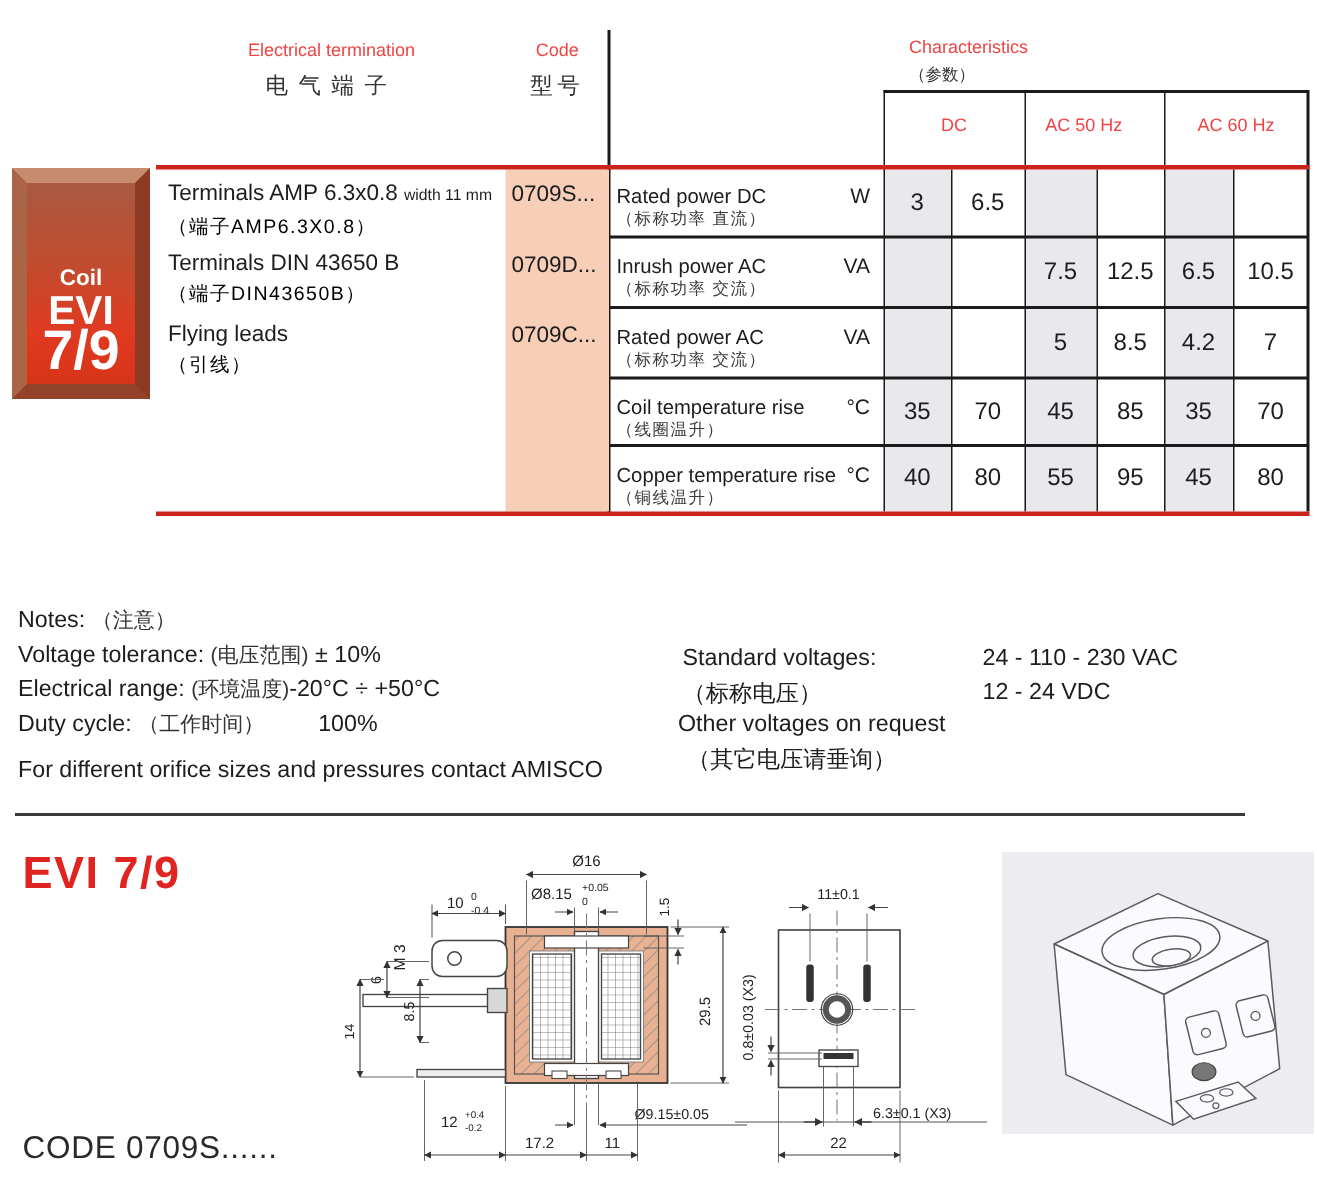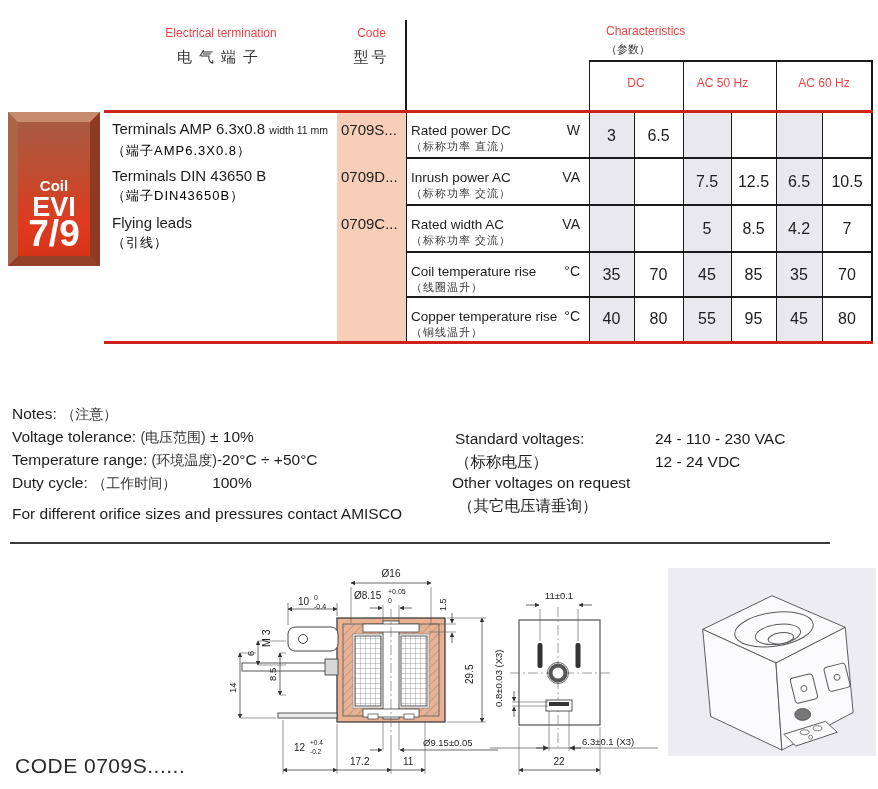--- a/index.html
+++ b/index.html
@@ -114,21 +114,21 @@
 
   <div class="abs rowlab" style="top:122px;">
     <div class="en">Rated power DC</div>
       <div class="zh">（标称功率 直流）</div>
   </div>
   <div class="abs rowlab" style="top:169px;">
     <div class="en">Inrush power AC</div>
       <div class="zh">（标称功率 交流）</div>
   </div>
   <div class="abs rowlab" style="top:216px;">
-    <div class="en">Rated width AC</div>
+    <div class="en">Rated power AC</div>
       <div class="zh">（标称功率 交流）</div>
   </div>
   <div class="abs rowlab" style="top:263px;">
     <div class="en">Coil temperature rise</div>
       <div class="zh">（线圈温升）</div>
   </div>
   <div class="abs rowlab" style="top:308px;">
     <div class="en">Copper temperature rise</div>
       <div class="zh">（铜线温升）</div>
   </div>
@@ -169,36 +169,37 @@
   <div class="cell c5 r5">45</div>
   <div class="cell c6 r5">80</div>
 
   <div class="abs note" style="left:12px;top:405px;">
     <span>Notes:</span> <span class="zh">（注意）</span>
   </div>
   <div class="abs note" style="left:12px;top:428px;">
     <span>Voltage tolerance:</span> <span class="zh">(电压范围)</span> <span>± 10%</span>
   </div>
   <div class="abs note" style="left:12px;top:451px;">
-    <span>Temperature range:</span> <span class="zh">(环境温度)</span><span>-20°C ÷ +50°C</span>
+    <span>Electrical range:</span> <span class="zh">(环境温度)</span><span>-20°C ÷ +50°C</span>
   </div>
   <div class="abs note" style="left:12px;top:474px;">
     <span>Duty cycle:</span> <span class="zh">（工作时间）</span><span style="margin-left:36px;">100%</span>
   </div>
   <div class="abs note" style="left:12px;top:505px;">For different orifice sizes and pressures contact AMISCO</div>
 
   <div class="abs note" style="left:455px;top:430px;">Standard voltages:</div>
   <div class="abs note zh" style="left:455px;top:452px;">（标称电压）</div>
   <div class="abs note" style="left:452px;top:474px;">Other voltages on request</div>
   <div class="abs note zh" style="left:458px;top:496px;">（其它电压请垂询）</div>
   <div class="abs note" style="left:655px;top:430px;">24 - 110 - 230 VAC</div>
   <div class="abs note" style="left:655px;top:453px;">12 - 24 VDC</div>
 
   <div class="abs" style="left:10px;top:542px;width:820px;height:2px;background:#3a3a3c;"></div>
 
+  <div id="evi-title" class="abs">EVI 7/9</div>
   <div id="code-caption" class="abs">CODE 0709S......</div>
 
   <svg class="abs" style="left:230px;top:553px;" width="270" height="236" viewBox="0 0 270 236">
     <defs>
       <marker id="arrC" viewBox="0 0 10 10" refX="9" refY="5" markerWidth="6" markerHeight="6" orient="auto-start-reverse">
         <path d="M0,0 L10,5 L0,10 z" fill="#333"></path>
       </marker>
       <pattern id="hatchC" width="6" height="6" patternUnits="userSpaceOnUse" patternTransform="rotate(45)">
         <line x1="0" y1="0" x2="0" y2="6" stroke="#8a8a8a" stroke-width="1"></line>
       </pattern>

